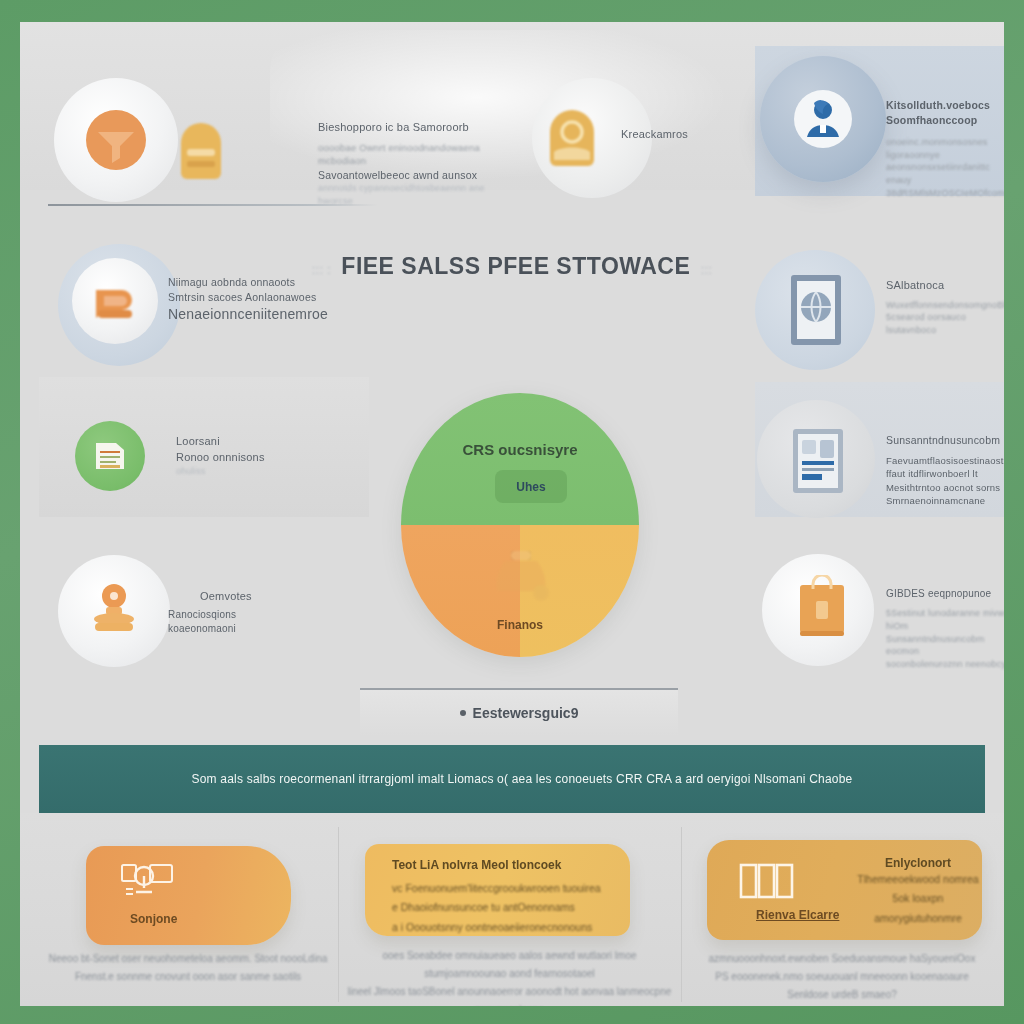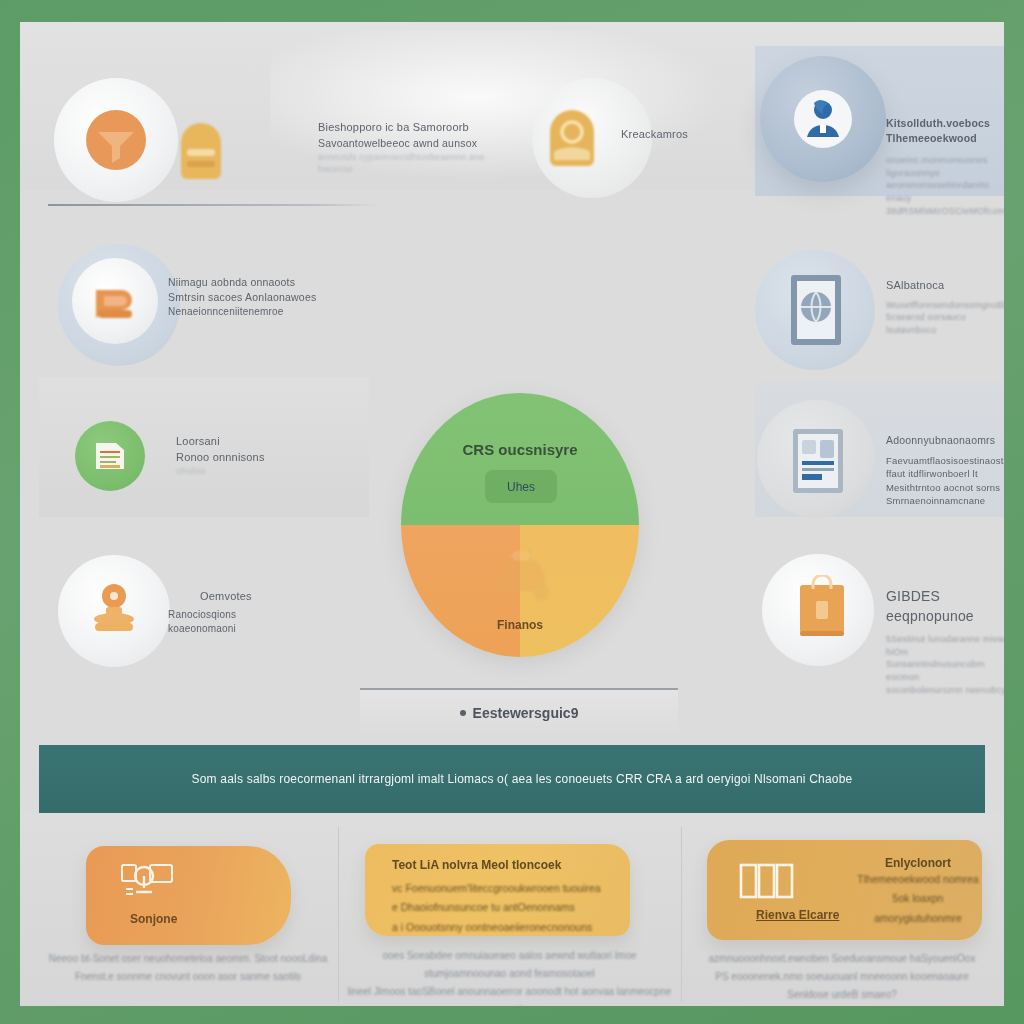--- a/index.html
+++ b/index.html
@@ -64,23 +64,23 @@
   .pie .top { position:absolute; left:0; top:0; width:100%; height:50%;
               background:linear-gradient(180deg,#82c274 0%,#7cbe6f 100%); }
   .pie .botL { position:absolute; left:0; top:50%; width:50%; height:50%;
                background:linear-gradient(180deg,#efa55f 0%,#eda257 100%); }
   .pie .botR { position:absolute; left:50%; top:50%; width:50%; height:50%;
                background:linear-gradient(180deg,#f0bd60 0%,#eec05f 100%); }
   .pie-label-top { position:absolute; left:0; top:48px; width:100%; text-align:center;
                    font-size:15px; font-weight:700; color:#39503a; filter:blur(.5px); }
   .pie-label-bot { position:absolute; left:0; top:225px; width:100%; text-align:center;
                    font-size:12px; font-weight:600; color:#6d4a23; filter:blur(.7px); }
-  .pie-chip { position:absolute; left:84px; top:77px; width:72px; height:33px; border-radius:8px;
+  .pie-chip { position:absolute; left:94px; top:77px; width:72px; height:33px; border-radius:8px;
               background:rgba(90,150,80,.38); display:flex; align-items:center; justify-content:center;
-              font-size:12px; font-weight:400; color:#2e4a5e; filter:blur(.5px); }
+              font-size:12px; font-weight:700; color:#2e4a5e; filter:blur(.5px); }
 
   
   .legend-box { position:absolute; left:340px; top:666px; width:318px; height:48px;
                 background:linear-gradient(180deg,#e4e4e4,#dcdcdc);
                 border-top:2px solid #9aa0a6;
                 display:flex; align-items:center; justify-content:center; gap:7px; }
   .legend-dot { width:6px; height:6px; border-radius:50%; background:#5a6068; filter:blur(.4px); }
   .legend-txt { font-size:14px; font-weight:600; color:#4d545c; filter:blur(.45px); }
 
   
@@ -131,20 +131,21 @@
   <div class="glyph blur-md" style="left:152px; top:96px; width:58px; height:64px;">
     <svg width="56" height="62" viewBox="0 0 56 62">
       <path d="M8 24a20 20 0 0 1 40 0v30a6 6 0 0 1-6 6H14a6 6 0 0 1-6-6z" fill="#e8b75c"></path>
       <rect x="14" y="30" width="28" height="7" rx="3" fill="#f5dba6"></rect>
       <rect x="14" y="42" width="28" height="6" rx="2" fill="#d9a24c"></rect>
     </svg>
   </div>
 
   <div style="position:absolute; left:298px; top:98px; width:200px;">
     <div class="ptext" style="font-size:11px; font-weight:400;">Bieshopporo ic ba Samoroorb</div>
+    <div class="ptext faint" style="font-size:9.5px; margin-top:5px;">oooobae Ownrt eninoodnandowaena mcbodiaon</div>
     <div class="ptext" style="font-size:10.5px;">Savoantowelbeeoc awnd aunsox</div>
     <div class="ptext vfaint" style="font-size:9px;">annnotds cypannoecidhtosbeaennn ane hworcse</div>
   </div>
 
   <div class="bubble softw" style="left:512px; top:56px; width:120px; height:120px;"></div>
   <div class="glyph blur-md" style="left:520px; top:82px; width:64px; height:68px;">
     <svg width="60" height="64" viewBox="0 0 60 64">
       <path d="M8 26a22 22 0 0 1 44 0v28a6 6 0 0 1-6 6H14a6 6 0 0 1-6-6z" fill="#e6b55b"></path>
       <circle cx="30" cy="26" r="10" fill="none" stroke="#f7e2ae" stroke-width="3.5"></circle>
       <path d="M12 46c6-6 30-6 36 0v8H12z" fill="#f2d79d"></path>
@@ -156,44 +157,49 @@
   <div class="bubble blue shadow" style="left:740px; top:34px; width:126px; height:126px;"></div>
   <div class="glyph" style="left:772px; top:66px; width:62px; height:62px;">
     <svg width="60" height="60" viewBox="0 0 60 60">
       <circle cx="30" cy="30" r="29" fill="#f4f6f8"></circle>
       <path d="M30 12a9 9 0 1 1 0 18 9 9 0 0 1 0-18z" fill="#2e6ba8"></path>
       <path d="M21 14a9 9 0 0 1 14 1c-4 2-6 6-5 10-4-2-8-6-9-11z" fill="#3d7ab8"></path>
       <path d="M14 48c2-8 8-12 16-12s14 4 16 12z" fill="#2e6ba8"></path>
       <rect x="27" y="36" width="6" height="8" fill="#ffffff"></rect>
     </svg>
   </div>
-  <div style="position:absolute; left:866px; top:94px; width:128px;">
+  <div style="position:absolute; left:866px; top:76px; width:128px;">
     <div class="ptext" style="font-size:10.5px; font-weight:700;">Kitsollduth.voebocs</div>
-    <div class="ptext" style="font-size:10.5px; font-weight:700;">Tlhemeeoekwood</div>
+    <div class="ptext" style="font-size:10.5px; font-weight:700;">Soomfhaonccoop</div>
     <div class="ptext faint" style="font-size:9px; margin-top:8px;">onoeinc.monmonsosnes ligoraoonnye</div>
     <div class="ptext faint" style="font-size:9px;">aeonsnonsxsetiinrdanittc enauy</div>
     <div class="ptext faint" style="font-size:9px;">38dRSMlsMzOSCIeMOfcomnan</div>
   </div>
 
   <div class="hr-top"></div>
 
+  <div style="position:absolute; left:0; top:228px; width:100%; text-align:center;">
+    <span class="ptext vfaint" style="font-size:13px;">::: :</span>
+    <span class="ptext head" style="font-size:23px; letter-spacing:.5px; margin:0 6px;">FIEE SALSS PFEE STTOWACE</span>
+    <span class="ptext vfaint" style="font-size:13px;">:::</span>
+  </div>
 
   <div class="bubble bluel" style="left:38px; top:222px; width:122px; height:122px;"></div>
   <div class="bubble white" style="left:52px; top:236px; width:86px; height:86px;"></div>
   <div class="glyph blur-md" style="left:62px; top:246px; width:66px; height:66px;">
     <svg width="62" height="62" viewBox="0 0 62 62">
       <path d="M12 20h26a10 10 0 0 1 0 20H22l-10 8z" fill="#e8954f"></path>
       <path d="M20 26h18a5 5 0 0 1 0 10H20z" fill="#f0b486"></path>
       <rect x="14" y="40" width="34" height="8" rx="4" fill="#e08c46"></rect>
     </svg>
   </div>
   <div style="position:absolute; left:148px; top:253px; width:180px;">
     <div class="ptext" style="font-size:10.5px;">Niimagu aobnda onnaoots</div>
     <div class="ptext" style="font-size:10.5px;">Smtrsin sacoes Aonlaonawoes</div>
-    <div class="ptext" style="font-size:10px;">Nenaeionnceniitenemroe</div>
+    <div class="ptext" style="font-size:14px;">Nenaeionnceniitenemroe</div>
   </div>
 
   <div class="panel lgrey" style="left:19px; top:355px; width:330px; height:140px;"></div>
   <div style="position:absolute; left:55px; top:399px; width:70px; height:70px; border-radius:50%;
               background:radial-gradient(circle at 40% 34%, #8ec97e 0%, #79bd6a 70%, #6eb25f 100%);"></div>
   <div class="glyph blur-sm" style="left:70px; top:414px; width:40px; height:40px;">
     <svg width="38" height="38" viewBox="0 0 38 38">
       <path d="M5 6h20l8 7v19H5z" fill="#f6f6ee"></path>
       <rect x="9" y="14" width="20" height="2" fill="#d07a3a"></rect>
       <rect x="9" y="19" width="20" height="2" fill="#9fb26e"></rect>
@@ -246,38 +252,38 @@
       <rect x="2" y="2" width="50" height="64" rx="3" fill="#aab6c4"></rect>
       <rect x="7" y="7" width="40" height="54" fill="#edf0f3"></rect>
       <rect x="11" y="13" width="14" height="14" rx="2" fill="#c9d3de"></rect>
       <rect x="29" y="13" width="14" height="18" rx="2" fill="#b7c4d3"></rect>
       <rect x="11" y="34" width="32" height="4" fill="#2e6ba8"></rect>
       <rect x="11" y="41" width="32" height="3" fill="#8fa2b6"></rect>
       <rect x="11" y="47" width="20" height="6" fill="#2e6ba8"></rect>
     </svg>
   </div>
   <div style="position:absolute; left:866px; top:411px; width:132px;">
-    <div class="ptext" style="font-size:10.5px;">Adoonnyubnaonaomrs</div>
+    <div class="ptext" style="font-size:10.5px;">Sunsanntndnusuncobm</div>
     <div class="ptext" style="font-size:9.5px; margin-top:6px;">Faevuamtflaosisoestinaosthonrsy</div>
     <div class="ptext" style="font-size:9.5px;">ffaut itdflirwonboerl lt</div>
     <div class="ptext" style="font-size:9.5px;">Mesithtrntoo aocnot sorns</div>
     <div class="ptext" style="font-size:9.5px;">Smrnaenoinnamcnane</div>
   </div>
 
   <div class="bubble white" style="left:742px; top:532px; width:112px; height:112px;"></div>
   <div class="glyph blur-sm" style="left:775px; top:552px; width:54px; height:68px;">
     <svg width="52" height="66" viewBox="0 0 52 66">
       <rect x="4" y="10" width="44" height="48" rx="3" fill="#e8a355"></rect>
       <path d="M17 14V9a9 9 0 0 1 18 0v5" stroke="#f6d6a6" stroke-width="3" fill="none"></path>
       <rect x="20" y="26" width="12" height="18" rx="2" fill="#f3c98f"></rect>
       <rect x="4" y="56" width="44" height="5" rx="2" fill="#d98f42"></rect>
     </svg>
   </div>
   <div style="position:absolute; left:866px; top:565px; width:132px;">
-    <div class="ptext" style="font-size:14px;">GIBDES eeqpnopunoe</div>
+    <div class="ptext" style="font-size:10px;">GIBDES eeqpnopunoe</div>
     <div class="ptext faint" style="font-size:9px; margin-top:6px;">5Sestinut lunodaranne mivwn hiOm</div>
     <div class="ptext faint" style="font-size:9px;">Sunsanntndnusuncobm eocmon</div>
     <div class="ptext faint" style="font-size:9px;">soconbolenuroznn neenobcy</div>
   </div>
 
   <div class="pie-wrap">
     <div class="pie">
       <div class="top"></div>
       <div class="botL"></div>
       <div class="botR"></div>

